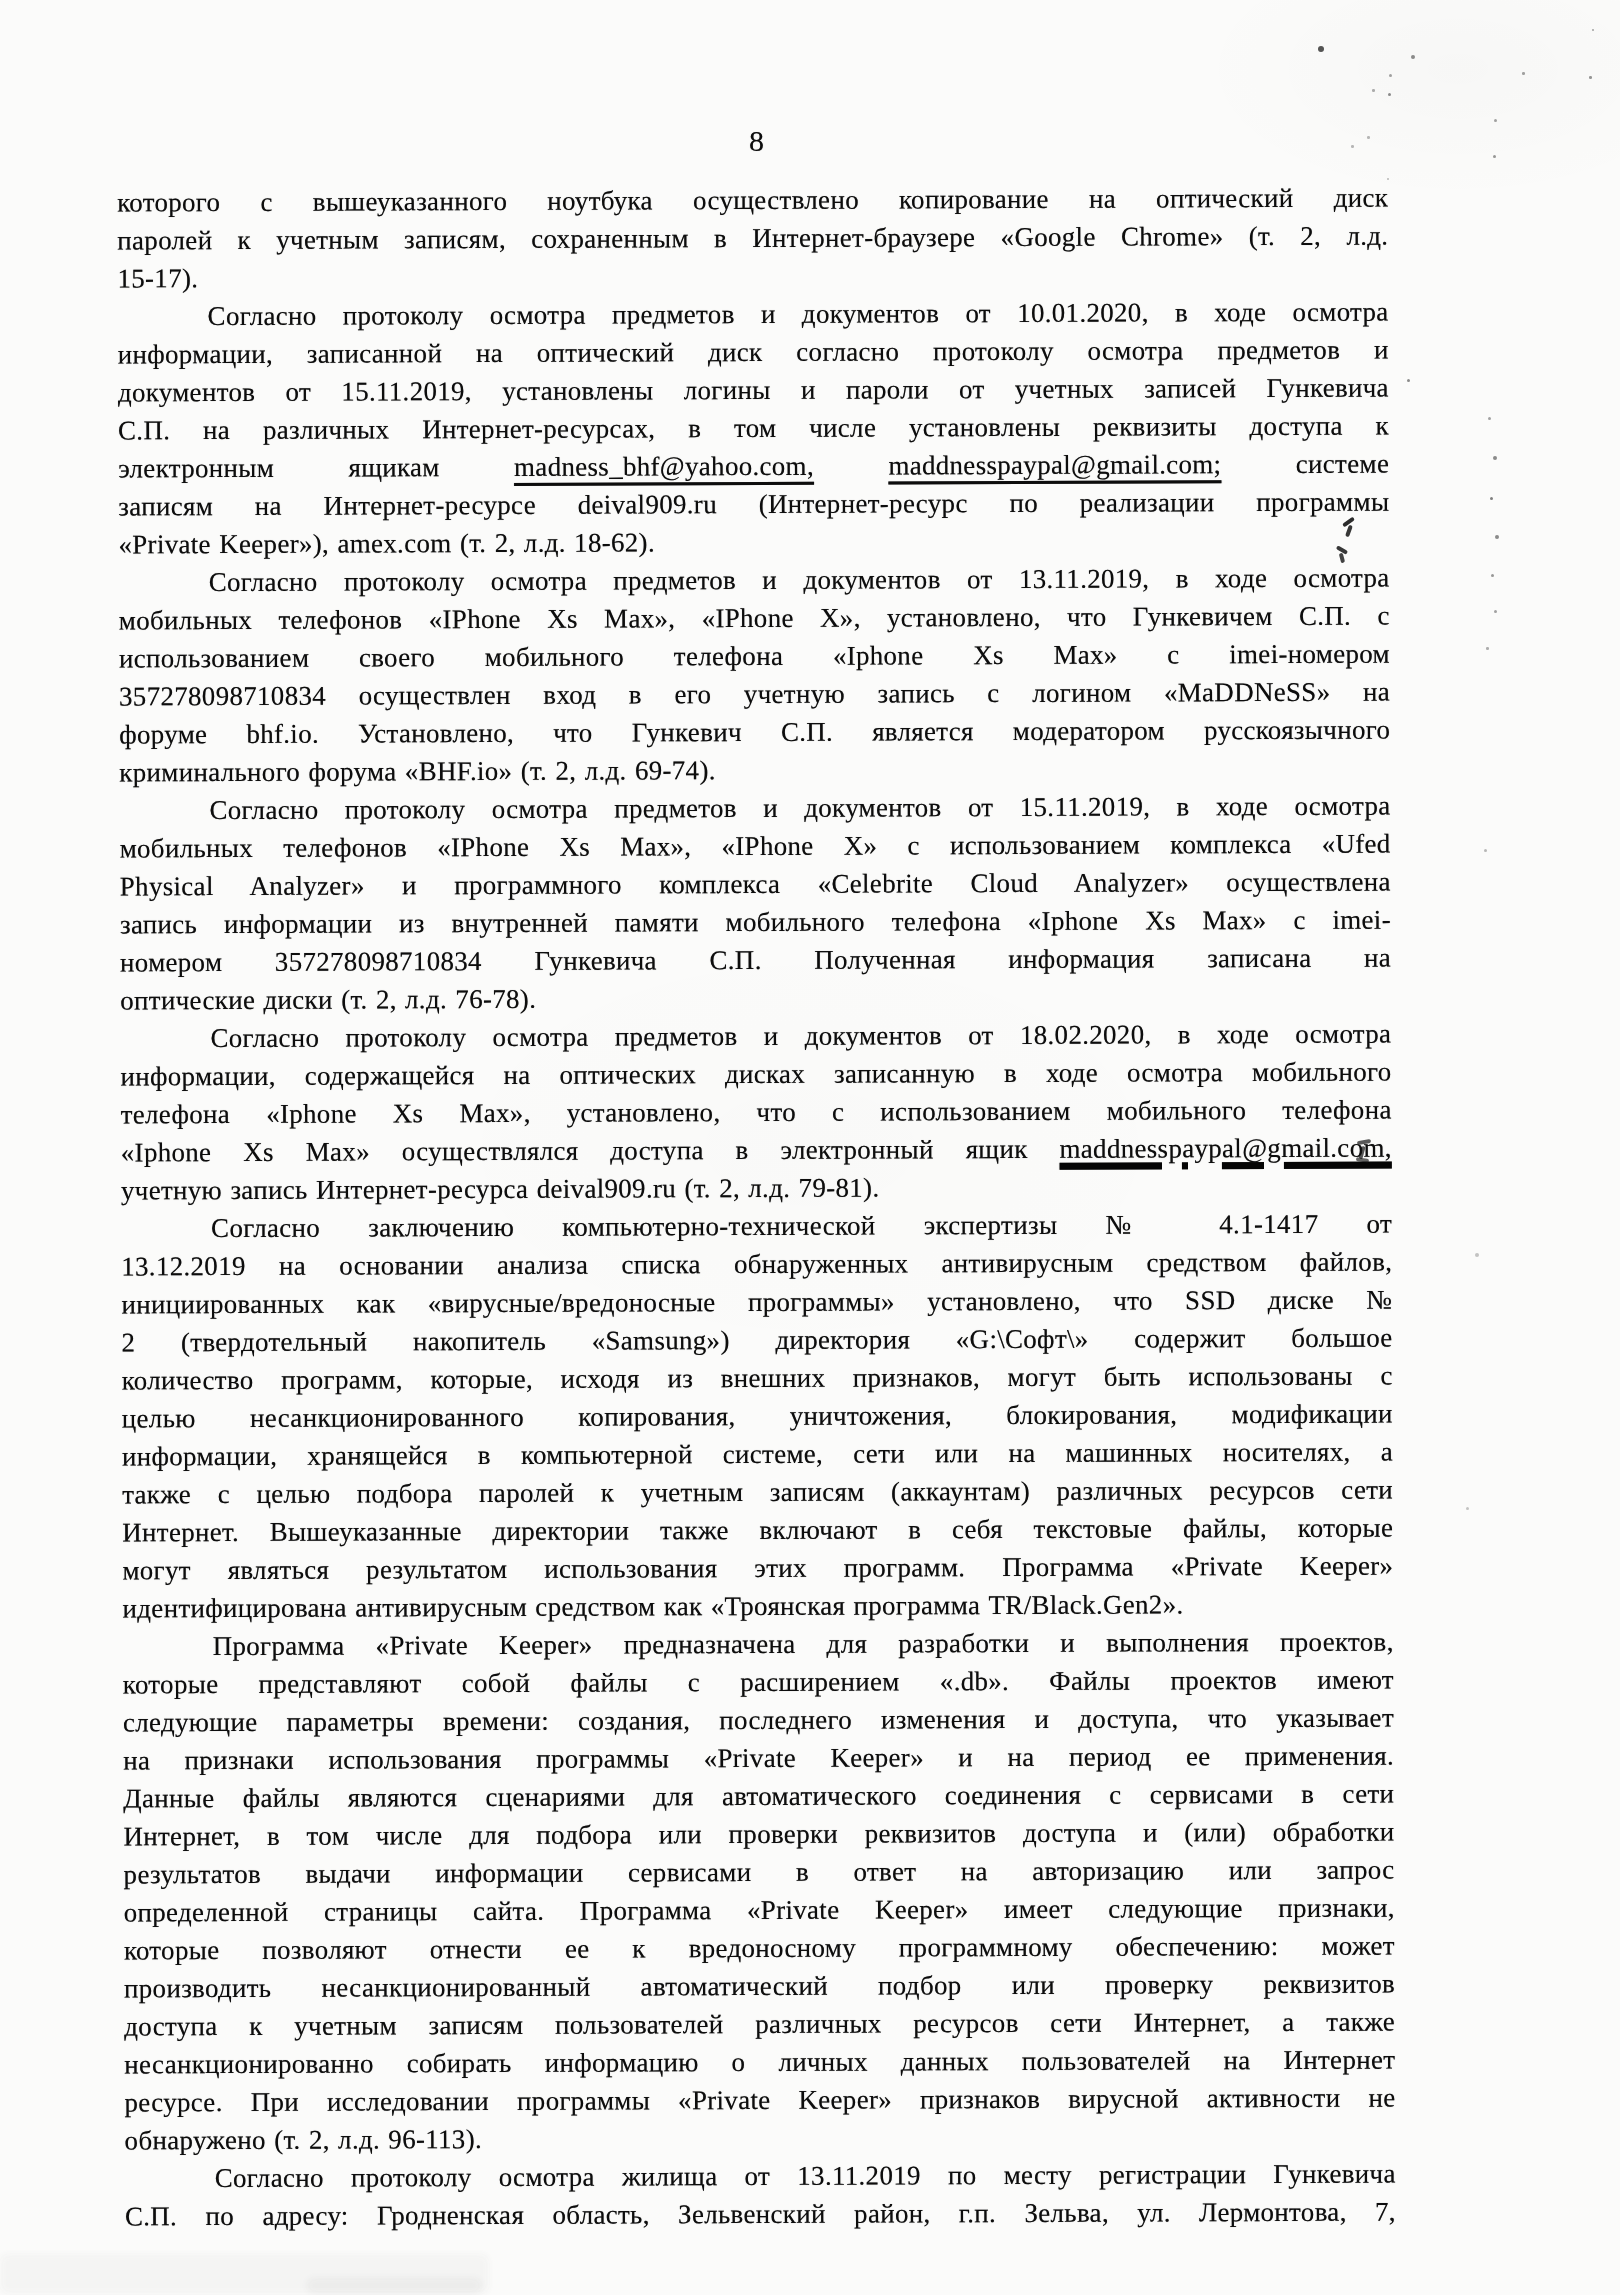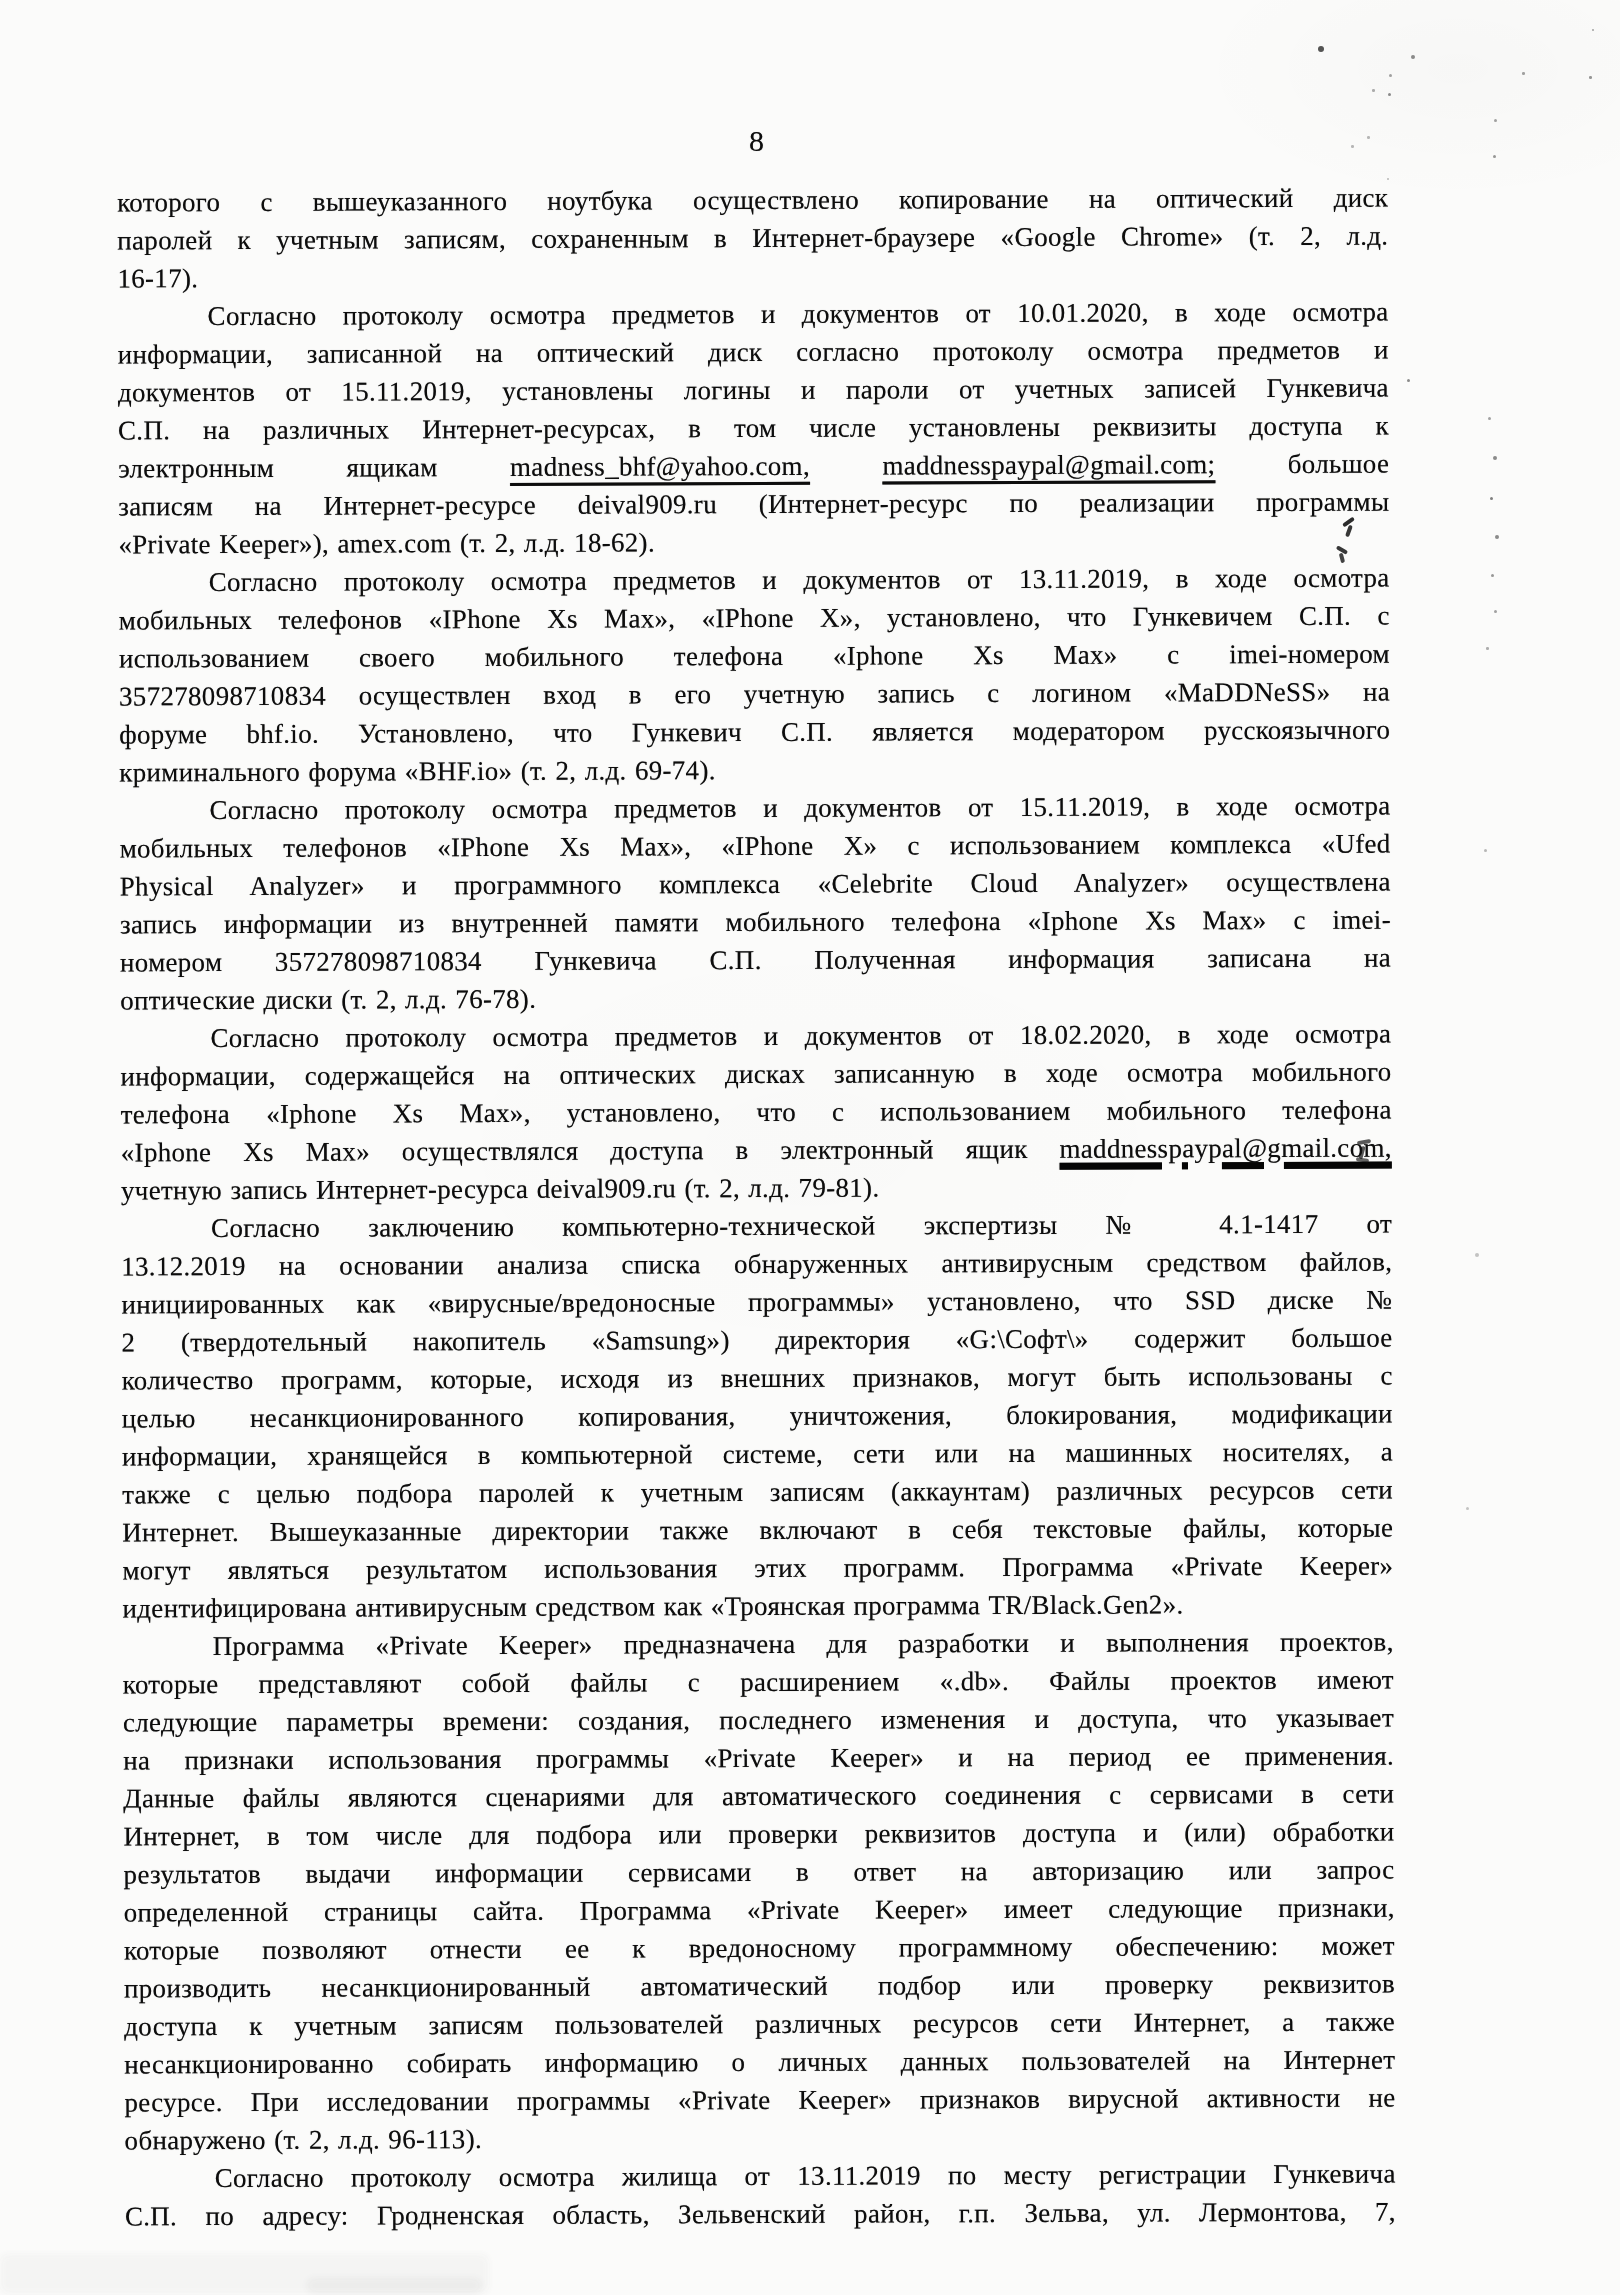--- a/index.html
+++ b/index.html
@@ -80,28 +80,28 @@
 <body>
 
 <div class="sheet">
   <div class="page-number">8</div>
 
   <div class="content">
 
   <div class="para">
         <div class="line"><span>которого с вышеуказанного ноутбука осуществлено копирование на оптический диск</span></div>
         <div class="line"><span>паролей к учетным записям, сохраненным в Интернет-браузере «Google Chrome» (т. 2, л.д.</span></div>
-        <div class="line end"><span>16-17).</span></div>
+        <div class="line end"><span>15-17).</span></div>
       </div>
       <div class="para">
         <div class="line indent"><span>Согласно протоколу осмотра предметов и документов от 10.01.2020, в ходе осмотра</span></div>
         <div class="line"><span>информации, записанной на оптический диск согласно протоколу осмотра предметов и</span></div>
         <div class="line"><span>документов от 15.11.2019, установлены логины и пароли от учетных записей Гункевича</span></div>
         <div class="line"><span>С.П. на различных Интернет-ресурсах, в том числе установлены реквизиты доступа к</span></div>
-        <div class="line"><span>электронным ящикам </span><span class="u1">madness_bhf@yahoo.com,</span><span> </span><span class="u1">maddnesspaypal@gmail.com;</span><span> большое</span></div>
+        <div class="line"><span>электронным ящикам </span><span class="u1">madness_bhf@yahoo.com,</span><span> </span><span class="u1">maddnesspaypal@gmail.com;</span><span> системе</span></div>
         <div class="line"><span>записям на Интернет-ресурсе deival909.ru (Интернет-ресурс по реализации программы</span></div>
         <div class="line end"><span>«Private Keeper»), amex.com (т. 2, л.д. 18-62).</span></div>
       </div>
       <div class="para">
         <div class="line indent"><span>Согласно протоколу осмотра предметов и документов от 13.11.2019, в ходе осмотра</span></div>
         <div class="line"><span>мобильных телефонов «IPhone Xs Max», «IPhone X», установлено, что Гункевичем С.П. с</span></div>
         <div class="line"><span>использованием своего мобильного телефона «Iphone Xs Max» с imei-номером</span></div>
         <div class="line"><span>357278098710834 осуществлен вход в его учетную запись с логином «MaDDNeSS» на</span></div>
         <div class="line"><span>форуме bhf.io. Установлено, что Гункевич С.П. является модератором русскоязычного</span></div>
         <div class="line end"><span>криминального форума «BHF.io» (т. 2, л.д. 69-74).</span></div>

